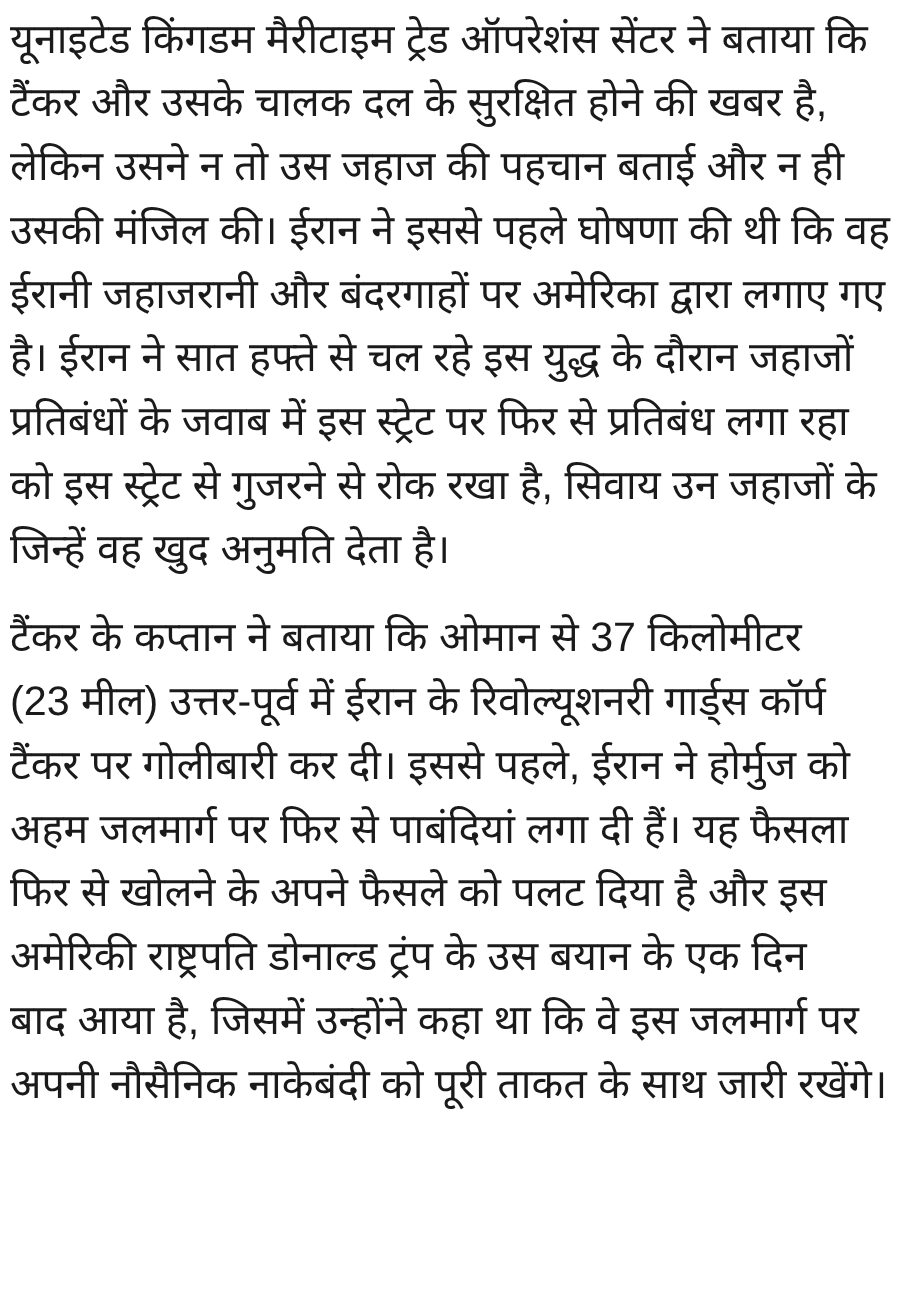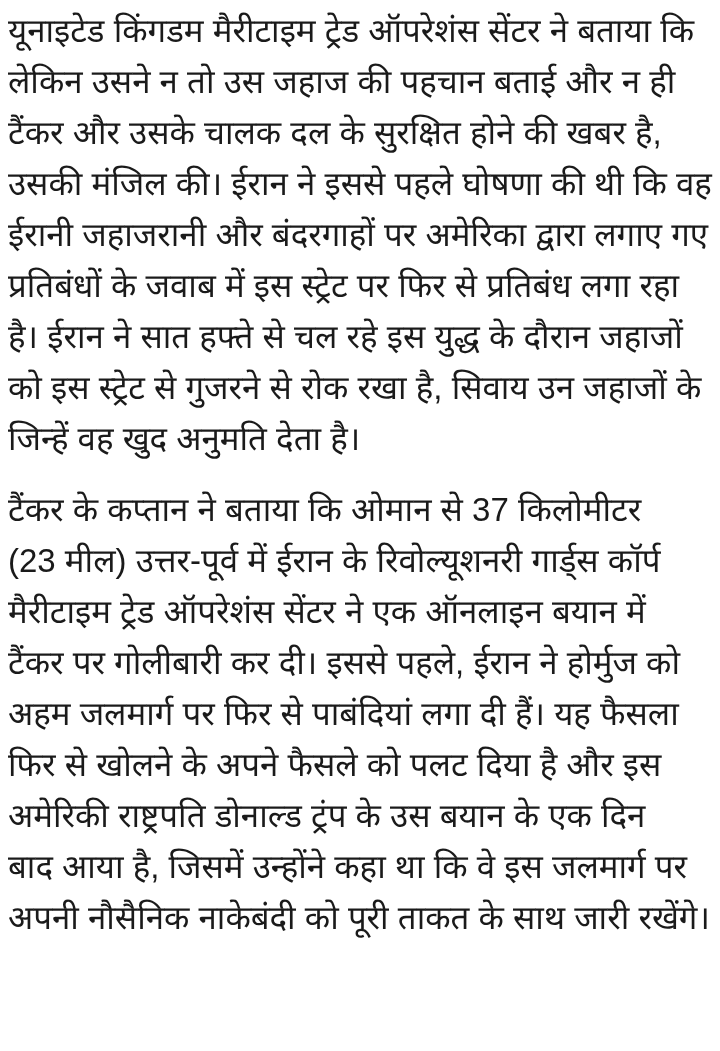--- a/index.html
+++ b/index.html
@@ -29,33 +29,32 @@
     white-space: nowrap;
     letter-spacing: 0;
   }
 </style>
 </head>
 <body>
 
 <main class="article">
   <p class="para">
       <span class="line">यूनाइटेड किंगडम मैरीटाइम ट्रेड ऑपरेशंस सेंटर ने बताया कि</span>
+      <span class="line">टैंकर और उसके चालक दल के सुरक्षित होने की खबर है,</span>
       <span class="line">लेकिन उसने न तो उस जहाज की पहचान बताई और न ही</span>
-      <span class="line">टैंकर और उसके चालक दल के सुरक्षित होने की खबर है,</span>
       <span class="line">उसकी मंजिल की। ईरान ने इससे पहले घोषणा की थी कि वह</span>
       <span class="line">ईरानी जहाजरानी और बंदरगाहों पर अमेरिका द्वारा लगाए गए</span>
+      <span class="line">है। ईरान ने सात हफ्ते से चल रहे इस युद्ध के दौरान जहाजों</span>
       <span class="line">प्रतिबंधों के जवाब में इस स्ट्रेट पर फिर से प्रतिबंध लगा रहा</span>
-      <span class="line">है। ईरान ने सात हफ्ते से चल रहे इस युद्ध के दौरान जहाजों</span>
       <span class="line">को इस स्ट्रेट से गुजरने से रोक रखा है, सिवाय उन जहाजों के</span>
       <span class="line">जिन्हें वह खुद अनुमति देता है।</span>
     </p>
   <p class="para">
       <span class="line">टैंकर के कप्तान ने बताया कि ओमान से 37 किलोमीटर</span>
       <span class="line">(23 मील) उत्तर-पूर्व में ईरान के रिवोल्यूशनरी गार्ड्स कॉर्प</span>
-      <span class="line">मैरीटाइम ट्रेड ऑपरेशंस सेंटर ने एक ऑनलाइन बयान में</span>
       <span class="line">टैंकर पर गोलीबारी कर दी। इससे पहले, ईरान ने होर्मुज को</span>
       <span class="line">अहम जलमार्ग पर फिर से पाबंदियां लगा दी हैं। यह फैसला</span>
       <span class="line">फिर से खोलने के अपने फैसले को पलट दिया है और इस</span>
       <span class="line">अमेरिकी राष्ट्रपति डोनाल्ड ट्रंप के उस बयान के एक दिन</span>
       <span class="line">बाद आया है, जिसमें उन्होंने कहा था कि वे इस जलमार्ग पर</span>
       <span class="line">अपनी नौसैनिक नाकेबंदी को पूरी ताकत के साथ जारी रखेंगे।</span>
     </p>
 </main>
 
 </body></html>

